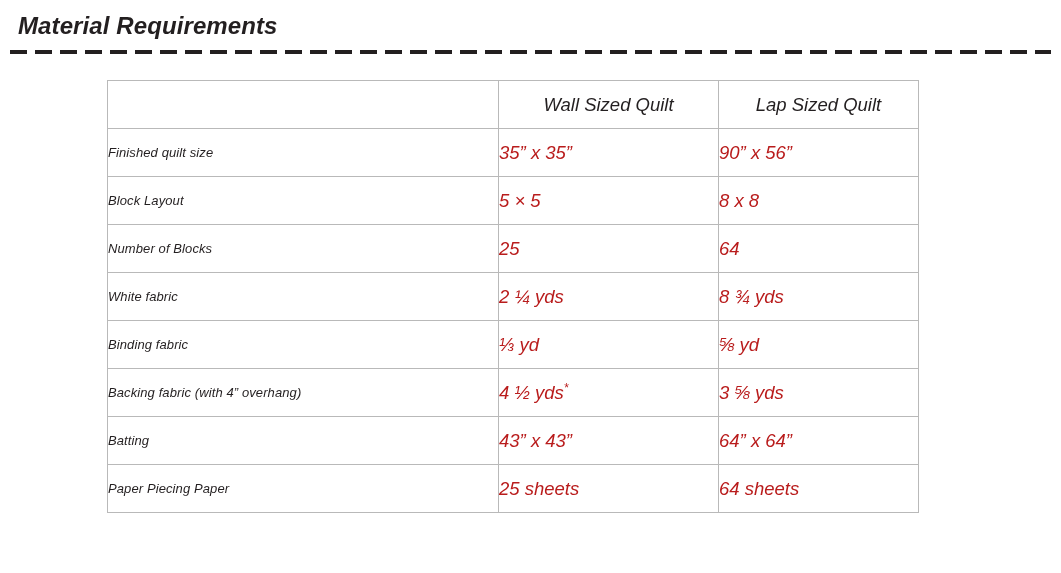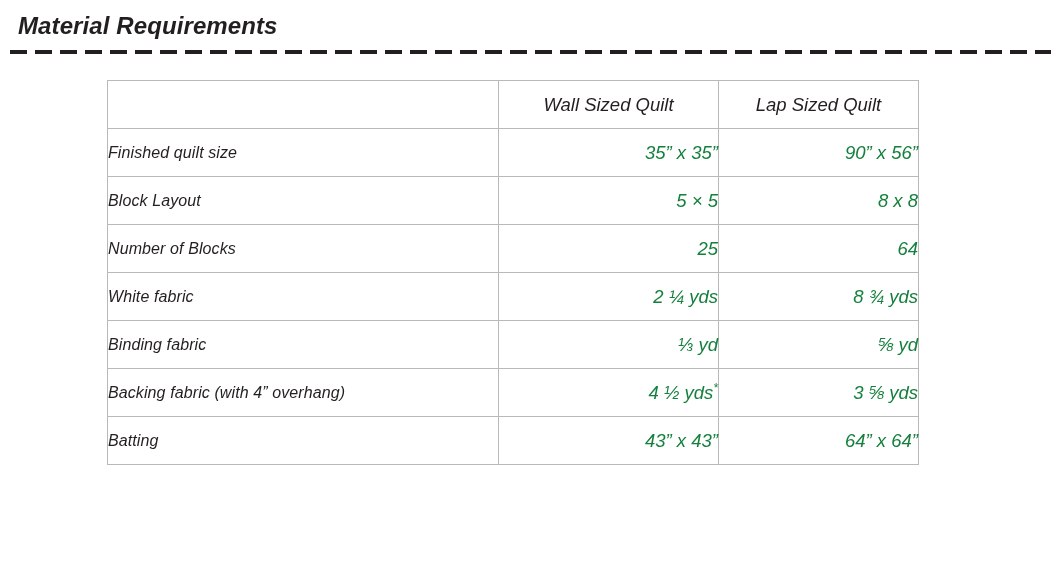--- a/index.html
+++ b/index.html
@@ -71,29 +71,29 @@
     height: 49px;
     font-size: 18.5px;
     font-weight: bold;
     text-align: center;
     color: #231f20;
   }
   thead th.blank { border-left: 1px solid #b9b9b9; }
 
   td.label {
     padding-left: 15px;
-    font-size: 16px;
+    font-size: 13px;
     color: #231f20;
     text-align: left;
     letter-spacing: 0.1px;
   }
   td.val {
-    text-align: right;
+    text-align: left;
     font-size: 18.5px;
-    color: #15803d;
+    color: #b91c1c;
   }
   sup.dagger {
     font-size: 12px;
     vertical-align: super;
     line-height: 0;
   }
 </style>
 </head>
 <body>
 
@@ -146,17 +146,22 @@
         <tr>
           <td class="label">Backing fabric (with 4” overhang)</td>
           <td class="val"><span>4 ½ yds</span><sup class="dagger">*</sup></td>
           <td class="val">3 ⅝ yds</td>
         </tr>
         <tr>
           <td class="label">Batting</td>
           <td class="val">43” x 43”</td>
           <td class="val">64” x 64”</td>
         </tr>
+        <tr>
+          <td class="label">Paper Piecing Paper</td>
+          <td class="val">25 sheets</td>
+          <td class="val">64 sheets</td>
+        </tr>
       </tbody>
     </table>
   </div>
 
 </div>
 
 </body></html>

